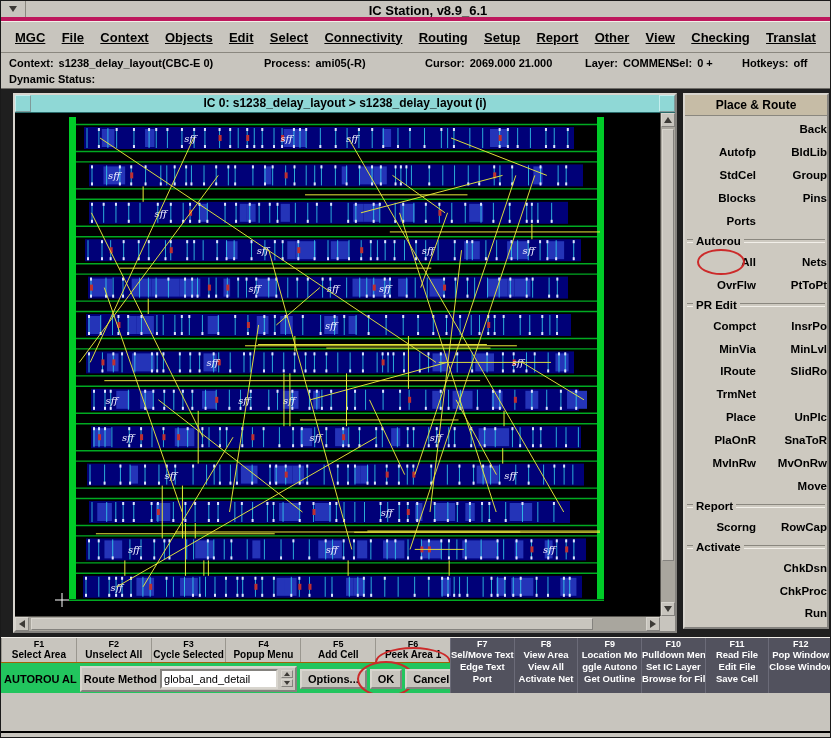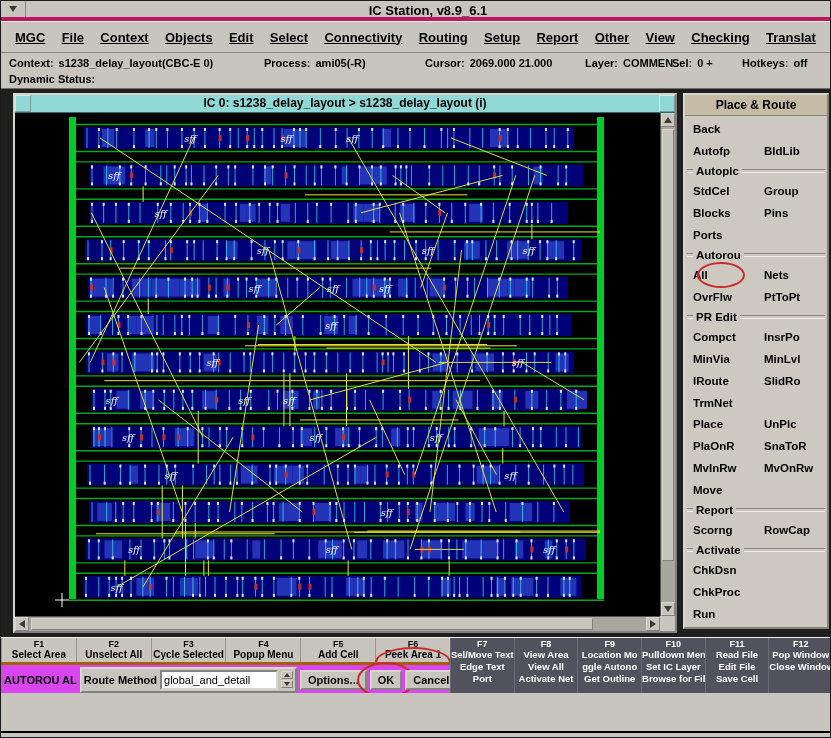--- a/index.html
+++ b/index.html
@@ -45,21 +45,21 @@
   .sb-thumb.h{position:absolute;top:1px;bottom:1px;left:2px;width:562px;background:#c8c5be;border:1px outset #d8d5ce;box-sizing:border-box;}
   .sb-corner{position:absolute;right:0;bottom:0;width:15px;height:15px;background:#c8c5be;}
 
   
   #palette{position:absolute;left:682px;top:4px;width:146px;height:536px;background:#cdc9c0;
            border:2px outset #d8d5ce;box-sizing:border-box;display:flex;flex-direction:column;}
   .pal-title{flex:0 0 20px;background:#c6bca6;text-align:center;font:bold 12px/20px "Liberation Sans",sans-serif;
              border-bottom:1px solid #8a877f;}
   #pal-body{flex:1;display:flex;flex-direction:column;padding:2px 0;}
   .pal-row{flex:1;display:flex;align-items:center;}
-  .pal-btn{flex:1 1 50%;text-align:left;font:bold 11.5px "Liberation Sans",sans-serif;position:relative;cursor:default;white-space:nowrap;padding-left:8px;}
+  .pal-btn{flex:1 1 50%;text-align:right;font:bold 11.5px "Liberation Sans",sans-serif;position:relative;cursor:default;white-space:nowrap;padding-left:8px;}
   .pal-btn.wide{flex-basis:100%;}
   .pal-header{flex:0 0 18px;display:flex;align-items:center;gap:3px;padding:0 2px;}
   .hline{flex:1;height:2px;border-top:1px solid #8a877f;border-bottom:1px solid #f2efe9;}
   .hline.short{flex:0 0 6px;}
   .hlabel{font:bold 11.5px "Liberation Sans",sans-serif;white-space:nowrap;}
 
   
   .ellipse{position:absolute;border:2px solid #cc2a2a;border-radius:50%;pointer-events:none;}
   .ellipse.all{width:44px;height:22px;left:50%;top:50%;transform:translate(-50%,-50%);}
   .ellipse.ok{width:54px;height:32px;left:50%;top:50%;transform:translate(-50%,-50%);}
@@ -70,22 +70,22 @@
   .bb-left{position:absolute;left:0;top:0;width:449px;height:56px;}
   #fkrow-left{display:flex;height:24px;}
   .bb-right{position:absolute;left:449px;top:0;width:382px;height:56px;display:flex;}
   .fkey{flex:1;text-align:center;position:relative;box-sizing:border-box;}
   .fkey.light{background:#c8c5be;border-left:1px solid #9a978f;overflow:visible;height:24px;}
   .fkey.dark{background:#52525e;color:#fff;border-left:1px solid #6b6b78;overflow:hidden;height:56px;}
   .fk-num{font:bold 9px/10px "Liberation Sans",sans-serif;padding-top:1px;}
   .fk-line{font:bold 10px/11px "Liberation Sans",sans-serif;white-space:nowrap;}
   .fkey.dark .fk-line{font-size:9.5px;line-height:12px;}
 
-  #promptbar{position:absolute;left:0;top:24px;width:449px;height:32px;background:#d946ef;
-             display:flex;align-items:center;gap:3px;padding:0 3px;box-sizing:border-box;border-top:3px solid #a16207;}
+  #promptbar{position:absolute;left:0;top:24px;width:449px;height:32px;background:#22c55e;
+             display:flex;align-items:center;gap:3px;padding:0 3px;box-sizing:border-box;border-top:1px solid #a16207;}
   .mode{font:bold 11px "Liberation Sans",sans-serif;white-space:nowrap;}
   .rm-group{display:flex;align-items:center;gap:3px;border:2px outset #d8d5ce;padding:1px 2px;background:#c8c5be;}
   .rm-label{font:bold 11px "Liberation Sans",sans-serif;white-space:nowrap;}
   .rm-field{width:110px;height:16px;background:#fff;border:2px inset #d8d5ce;box-sizing:content-box;
             font:11px "Liberation Sans",sans-serif;padding:0 2px;overflow:hidden;white-space:nowrap;line-height:16px;}
   .spinner{display:flex;flex-direction:column;gap:1px;}
   .spin{width:12px;height:8px;background:#c8c5be;border:1px outset #d8d5ce;box-sizing:border-box;
         display:flex;align-items:center;justify-content:center;}
   .pbtn{font:bold 11px "Liberation Sans",sans-serif;background:#c8c5be;border:2px outset #d8d5ce;
         padding:2px 6px;position:relative;cursor:default;}
@@ -1699,25 +1699,20 @@
     <div id="palette">
       <div class="pal-title">Place &amp; Route</div>
       <div id="pal-body">
           <div class="pal-row">
             <div class="pal-btn wide"><span>Back</span></div>
           </div>
           <div class="pal-row">
             <div class="pal-btn"><span>Autofp</span></div>
             <div class="pal-btn"><span>BldLib</span></div>
           </div>
-          <div class="pal-header">
-            <span class="hline short"></span>
-            <span class="hlabel">Autoplc</span>
-            <span class="hline"></span>
-          </div>
           <div class="pal-row">
             <div class="pal-btn"><span>StdCel</span></div>
             <div class="pal-btn"><span>Group</span></div>
           </div>
           <div class="pal-row">
             <div class="pal-btn"><span>Blocks</span></div>
             <div class="pal-btn"><span>Pins</span></div>
           </div>
           <div class="pal-row">
             <div class="pal-btn"><span>Ports</span></div>

